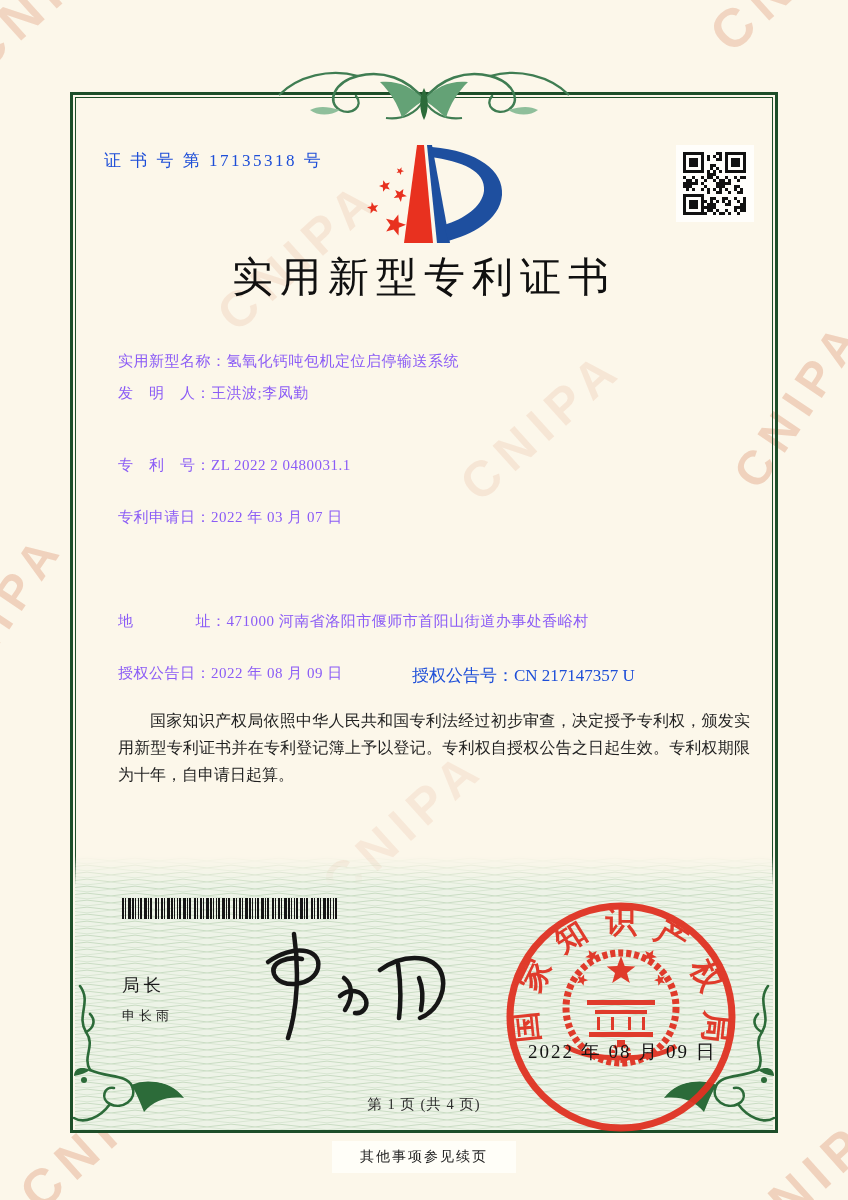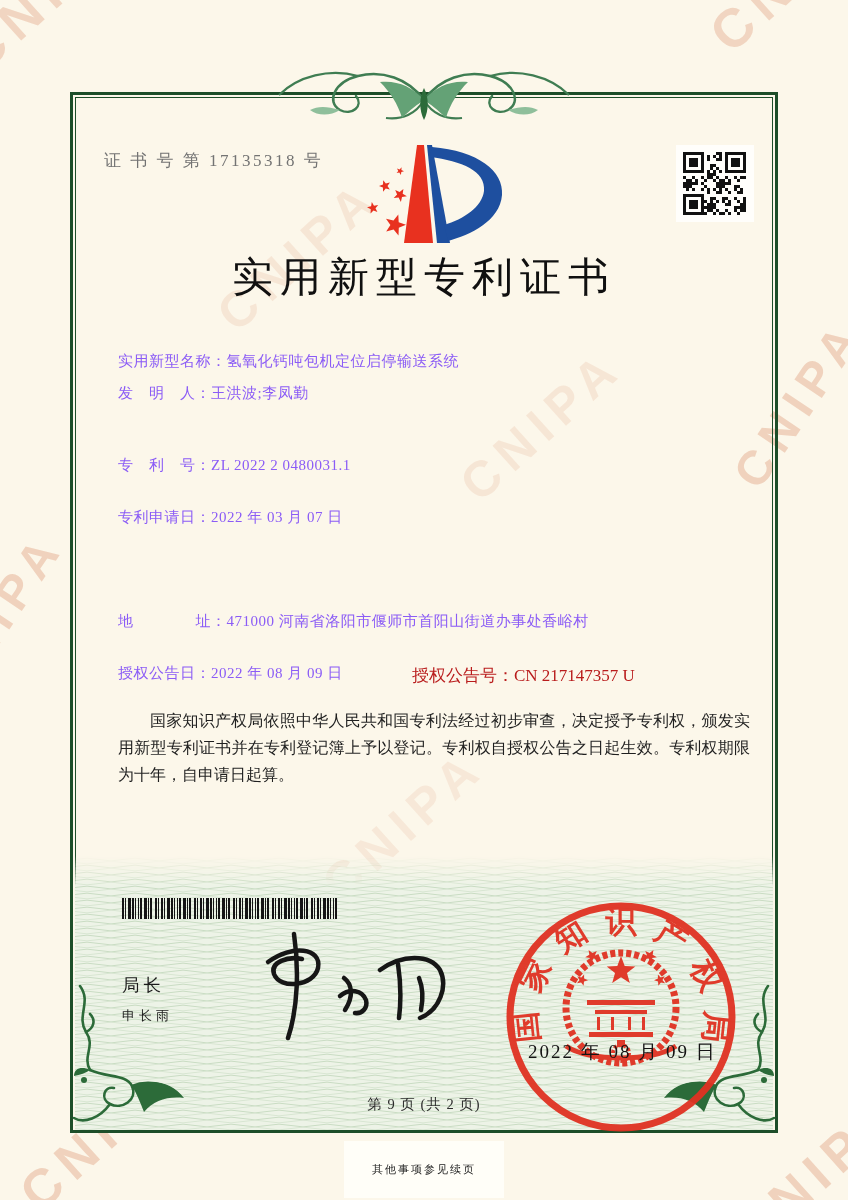--- a/index.html
+++ b/index.html
@@ -15,46 +15,46 @@
   .frame-inner{position:absolute;inset:2px;border:1px solid var(--green,#1d4e29);}
 
   
   .band{position:absolute;left:75px;top:856px;width:698px;height:274px;
         -webkit-mask-image:linear-gradient(180deg,transparent 0,#000 30px);
         mask-image:linear-gradient(180deg,transparent 0,#000 30px);}
   .corner-orn{position:absolute;width:120px;height:150px;}
   .corner-orn.right{left:656px;top:982px;}
   .corner-orn.left{left:72px;top:982px;transform:scaleX(-1);}
 
-  .cert-no{position:absolute;left:104px;top:149px;font-size:17px;letter-spacing:2.5px;color:#737373;}
+  .cert-no{position:absolute;left:104px;top:149px;font-size:17px;letter-spacing:2.5px;color:#1d4ed8;}
   .logo{position:absolute;left:338px;top:131px;width:185px;height:120px;}
   .qr-box{position:absolute;left:676px;top:145px;width:78px;height:77px;background:#fffefb;}
   .qr{position:absolute;left:7px;top:7px;}
   .title{position:absolute;left:0;right:0;top:250px;text-align:center;font-size:41px;font-weight:normal;
          letter-spacing:7px;color:#101010;}
 
   .field-row{position:absolute;left:118px;font-size:15px;color:#8b5cf6;white-space:nowrap;}
   .field-row .lbl{letter-spacing:.5px;}
   .field-row .val{letter-spacing:.5px;}
-  .grant-no{position:absolute;left:412px;top:664px;font-size:17px;color:#b91c1c;white-space:nowrap;}
+  .grant-no{position:absolute;left:412px;top:664px;font-size:17px;color:#1d4ed8;white-space:nowrap;}
 
   .paras{position:absolute;left:110px;top:699px;width:648px;color:#1f1f1f;}
   .paras p{margin:8px;font-size:16px;line-height:27.2px;text-indent:2em;text-align:justify;}
 
   .barcode{position:absolute;left:122px;top:898px;}
   .officer-role{position:absolute;left:122px;top:973px;font-size:17.5px;letter-spacing:4px;color:#1b1b1b;}
   .officer-name{position:absolute;left:122px;top:1007px;font-size:13px;letter-spacing:4px;color:#1b1b1b;}
   .signature{position:absolute;left:252px;top:928px;width:200px;height:115px;}
 
   .seal{position:absolute;left:500px;top:896px;width:242px;height:242px;opacity:.95;}
   .seal-date{position:absolute;left:528px;top:1039px;font-size:19px;letter-spacing:2px;color:#141414;z-index:6;}
 
   .page-info{position:absolute;left:0;right:0;top:1095px;text-align:center;font-size:14.5px;letter-spacing:1px;color:#2c2c2c;}
   .cont-note{position:absolute;left:50%;transform:translateX(-50%);top:1141px;background:#fffef8;
-             padding:21px 28px;font-size:11px;letter-spacing:2px;color:#222;white-space:nowrap;}
+             padding:7px 28px;font-size:14px;letter-spacing:2px;color:#222;white-space:nowrap;}
 </style>
 </head>
 <body>
 
 <div class="page">
 
   <div id="wm-layer">
       <div class="wm" style="left: -30px; top: 30px; transform: rotate(-42deg); font-size: 54px; opacity: 0.3;">CNIPA</div>
       <div class="wm" style="left: 718px; top: 10px; transform: rotate(-42deg); font-size: 54px; opacity: 0.3;">CNIPA</div>
       <div class="wm" style="left: 745px; top: 455px; transform: rotate(-56deg); font-size: 48px; opacity: 0.33;">CNIPA</div>
@@ -502,16 +502,16 @@
         <rect x="142" y="121" width="3" height="13"></rect>
         <rect x="89" y="136" width="64" height="5"></rect>
         <rect x="117" y="144" width="8" height="7"></rect>
       </g>
       <circle cx="121" cy="157" r="8" fill="none" stroke="#e03222" stroke-width="4" stroke-dasharray="3 2"></circle>
       <path d="M66,150 C88,166 154,166 176,150" fill="none" stroke="#e03222" stroke-width="5"></path>
     </g>
   </svg>
   <div class="seal-date">2022 年 08 月 09 日</div>
 
-  <div class="page-info">第 9 页 (共 2 页)</div>
+  <div class="page-info">第 1 页 (共 4 页)</div>
   <div class="cont-note">其他事项参见续页</div>
 
 </div>
 
 </body></html>

